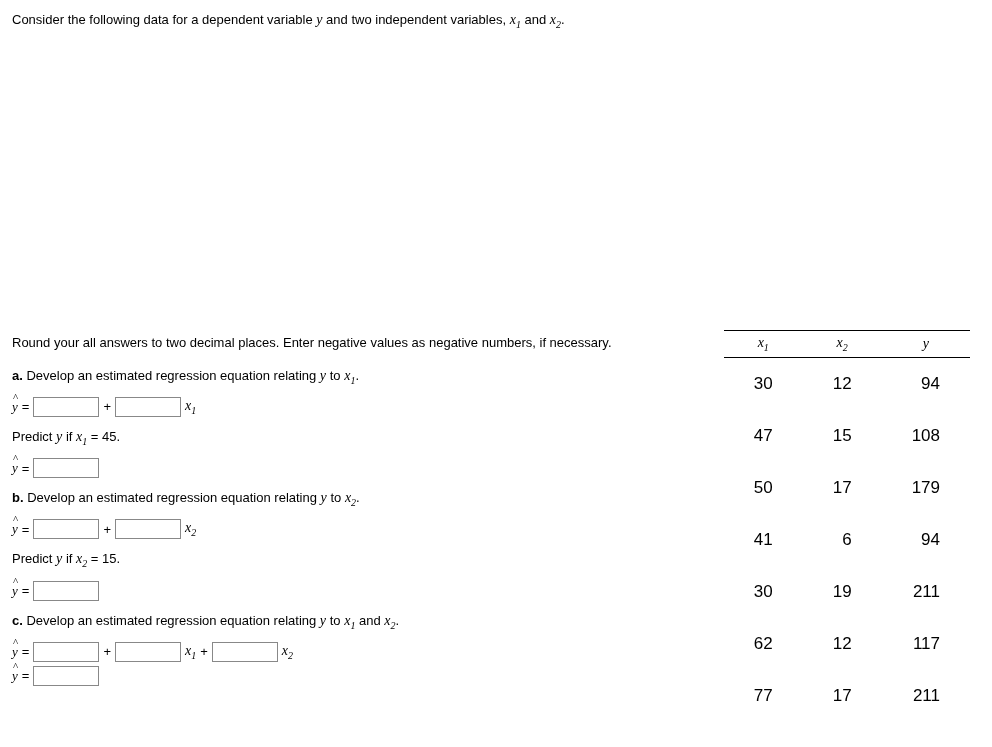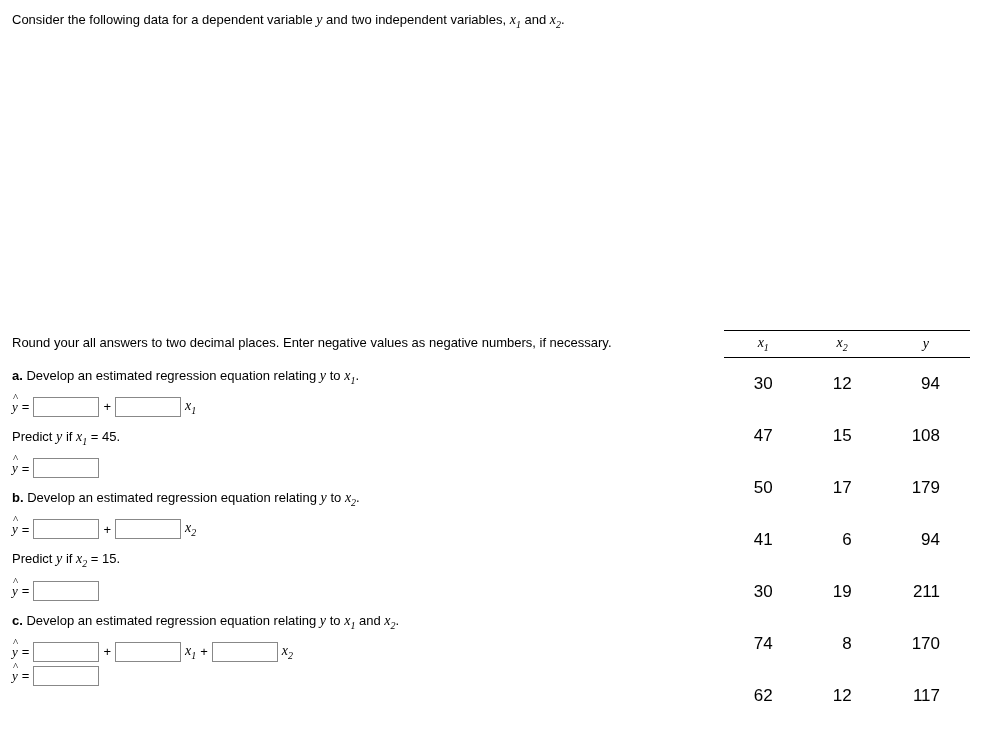--- a/index.html
+++ b/index.html
@@ -122,25 +122,20 @@
           <td>41</td>
           <td>6</td>
           <td>94</td>
         </tr>
       <tr>
           <td>30</td>
           <td>19</td>
           <td>211</td>
         </tr>
       <tr>
-          <td>74</td>
-          <td>8</td>
-          <td>170</td>
-        </tr>
-      <tr>
           <td>62</td>
           <td>12</td>
           <td>117</td>
         </tr>
       <tr>
           <td>77</td>
           <td>17</td>
           <td>211</td>
         </tr>
     </tbody>

